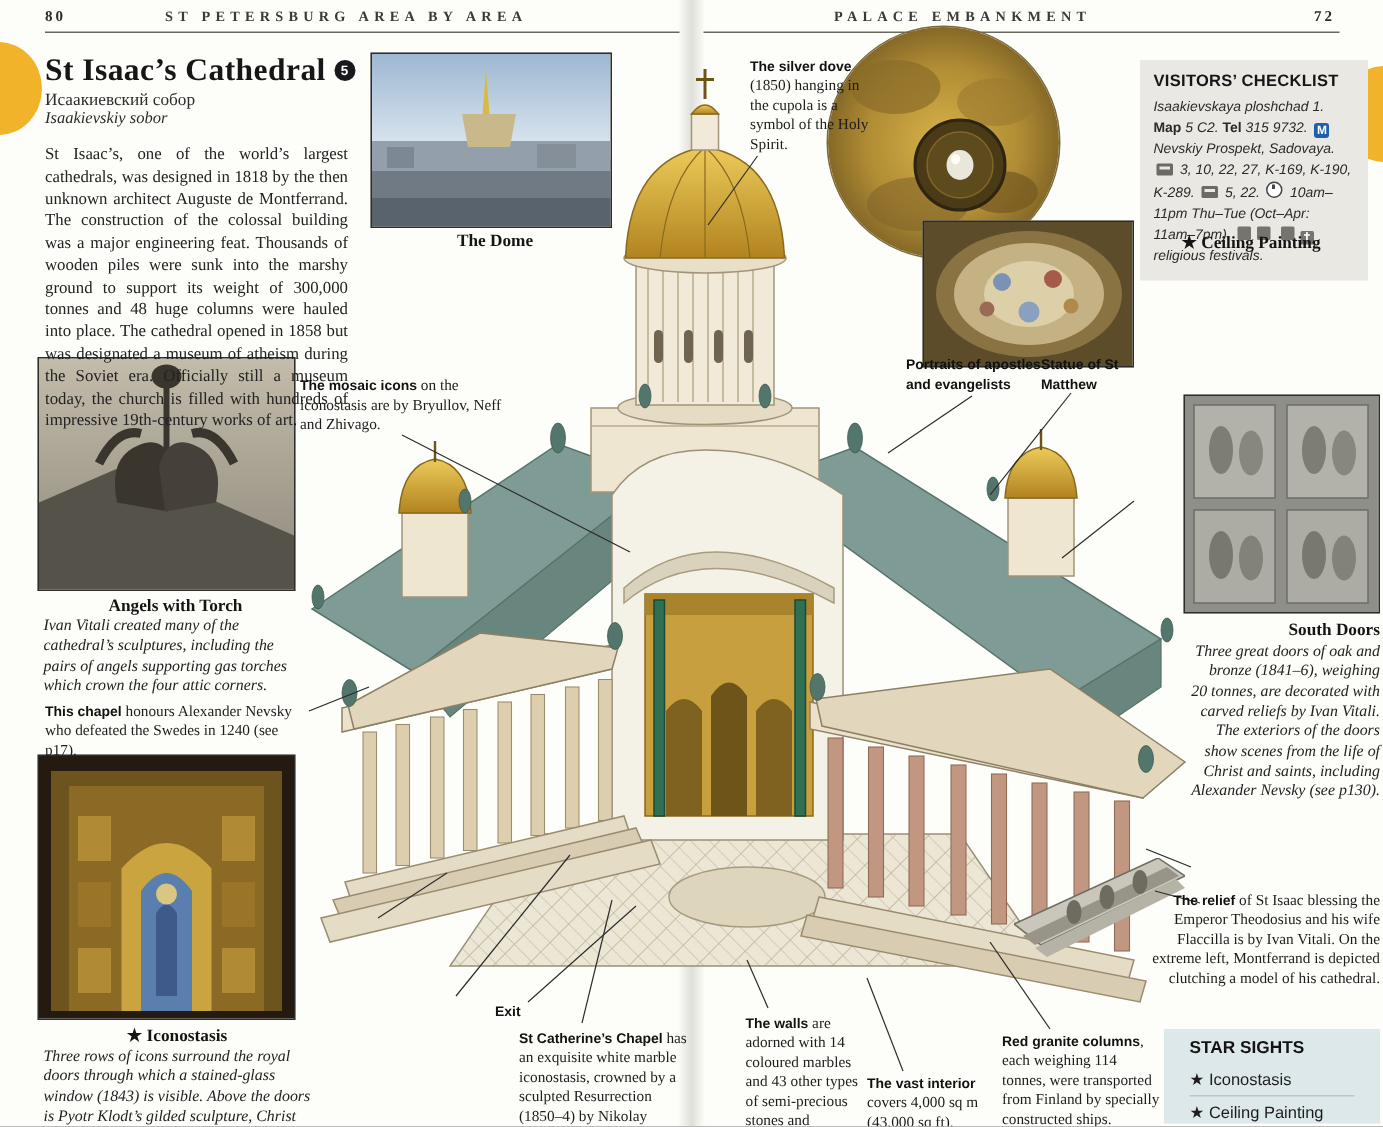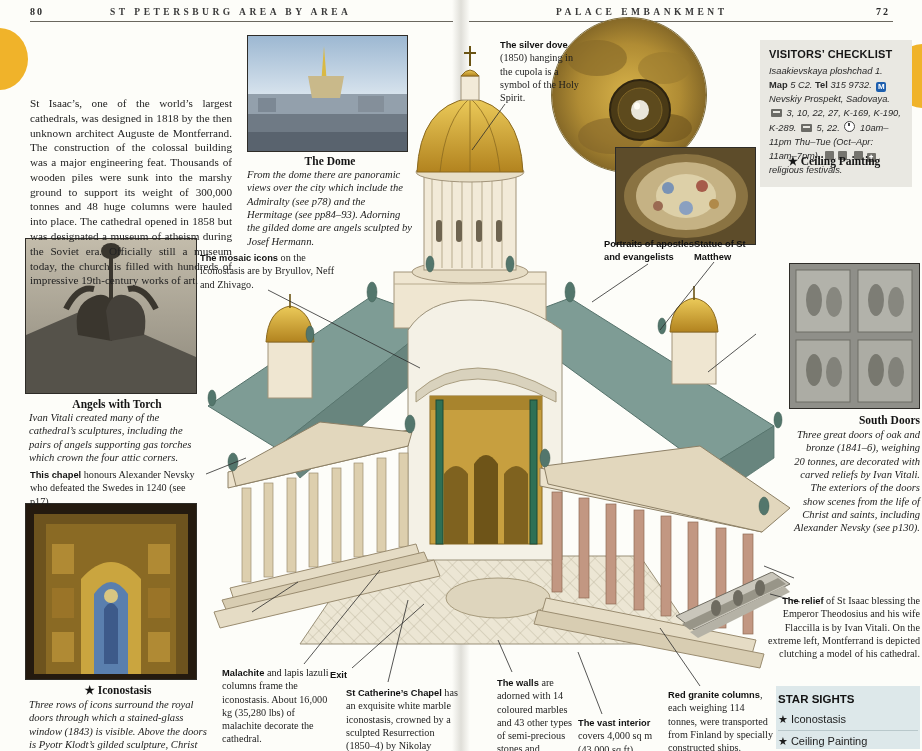--- a/index.html
+++ b/index.html
@@ -28,21 +28,21 @@
   .checklist p b{font-style:normal;}
   .ic{display:inline-block;vertical-align:-1px;margin:0 2px;}
   .ic-metro{width:10px;height:10px;background:#1d5fae;border-radius:2px;color:#fff;
             font:bold 8px/10px "Liberation Sans",sans-serif;text-align:center;font-style:normal;}
   .ic-bus,.ic-tram{width:11px;height:8px;background:#6b6b66;border-radius:1px;position:relative;}
   .ic-bus:after,.ic-tram:after{content:"";position:absolute;left:2px;top:2px;right:2px;height:2px;background:#e9e8e2;}
   .ic-clock{width:9px;height:9px;border:1.2px solid #444;border-radius:50%;position:relative;background:#fff;}
   .ic-clock:after{content:"";position:absolute;left:3px;top:1px;width:1.2px;height:3.5px;background:#444;}
   .ic-sq{width:9px;height:9px;background:#75746e;border-radius:1px;color:#fff;
          font:bold 7px/9px "Liberation Sans",sans-serif;text-align:center;font-style:normal;}
-  .star-box{background:#dde8ea;padding:7px 2px;box-sizing:border-box;}
+  .star-box{background:#dde8ea;padding:7px 17px;box-sizing:border-box;}
   .star-box h3{margin:0 0 4px 0;font:bold 11.5px "Liberation Sans",sans-serif;color:#131313;}
   .star-item{font:11px "Liberation Sans",sans-serif;color:#1d1d1d;padding:4px 0;}
   .star-item + .star-item{border-top:1px solid #b9c8cb;}
   .tab{background:#f0b32a;border-radius:50%;}
   .gutter{background:linear-gradient(90deg,rgba(0,0,0,0) 0%,rgba(90,85,70,.18) 50%,rgba(0,0,0,0) 100%);}
 </style>
 </head>
 <body>
 
 <div id="page">
@@ -309,25 +309,30 @@
       <line x1="352" y1="668" x2="424" y2="604"></line>
       <line x1="388" y1="682" x2="408" y2="600"></line>
       <line x1="512" y1="672" x2="498" y2="640"></line>
       <line x1="602" y1="714" x2="578" y2="652"></line>
       <line x1="700" y1="686" x2="660" y2="628"></line>
       <line x1="800" y1="602" x2="770" y2="594"></line>
       <line x1="794" y1="578" x2="764" y2="566"></line>
     </g>
   </svg>
 
+  <div class="abs" style="left:30px;top:34px;z-index:6;">
+    <h1><span>St Isaac’s Cathedral</span>
+      <span class="badge">5</span></h1>
+    <div class="cyr">Исаакиевский собор</div>
+    <div class="translit">Isaakievskiy sobor</div>
+  </div>
   <div class="abs intro" style="left:30px;top:96px;width:202px;z-index:6;">St Isaac’s, one of the world’s largest cathedrals, was designed in 1818 by the then unknown architect Auguste de Montferrand. The construction of the colossal building was a major engineering feat. Thousands of wooden piles were sunk into the marshy ground to support its weight of 300,000 tonnes and 48 huge columns were hauled into place. The cathedral opened in 1858 but was designated a museum of atheism during the Soviet era. Officially still a museum today, the church is filled with hundreds of impressive 19th-century works of art.</div>
 
   <div class="abs" style="left:247px;top:155px;width:166px;z-index:6;">
     <div class="cap-h">The Dome</div>
-    <div class="cap-t">From the dome there are panoramic views over the city which include the Admiralty (see p78) and the Hermitage (see pp84–93). Adorning the gilded dome are angels sculpted by Josef Hermann.</div>
   </div>
 
   <div class="abs" style="left:29px;top:398px;width:176px;z-index:6;">
     <div class="cap-h">Angels with Torch</div>
     <div class="cap-t">Ivan Vitali created many of the cathedral’s sculptures, including the pairs of angels supporting gas torches which crown the four attic corners.</div>
   </div>
 
   <div class="abs ann" style="left:30px;top:468px;width:176px;z-index:6;">
     <b>This chapel</b><span> honours Alexander Nevsky who defeated the Swedes in 1240 (see p17).</span>
   </div>
@@ -348,23 +353,20 @@
   <div class="abs ann" style="left:604px;top:237px;width:100px;z-index:6;">
     <b>Portraits of apostles and evangelists</b>
   </div>
 
   <div class="abs ann" style="left:694px;top:237px;width:70px;z-index:6;">
     <b>Statue of St Matthew</b>
   </div>
 
 
 
-  <div class="abs ann" style="left:222px;top:666px;width:112px;z-index:6;">
-    <b>Malachite</b><span> and lapis lazuli columns frame the iconostasis. About 16,000 kg (35,280 lbs) of malachite decorate the cathedral.</span>
-  </div>
 
   <div class="abs ann" style="left:330px;top:668px;z-index:6;">
     <b>Exit</b>
   </div>
 
   <div class="abs ann" style="left:346px;top:686px;width:118px;z-index:6;">
     <b>St Catherine’s Chapel</b><span> has an exquisite white marble iconostasis, crowned by a sculpted Resurrection (1850–4) by Nikolay Pimenov.</span>
   </div>
 
   <div class="abs ann" style="left:497px;top:676px;width:80px;z-index:6;">

